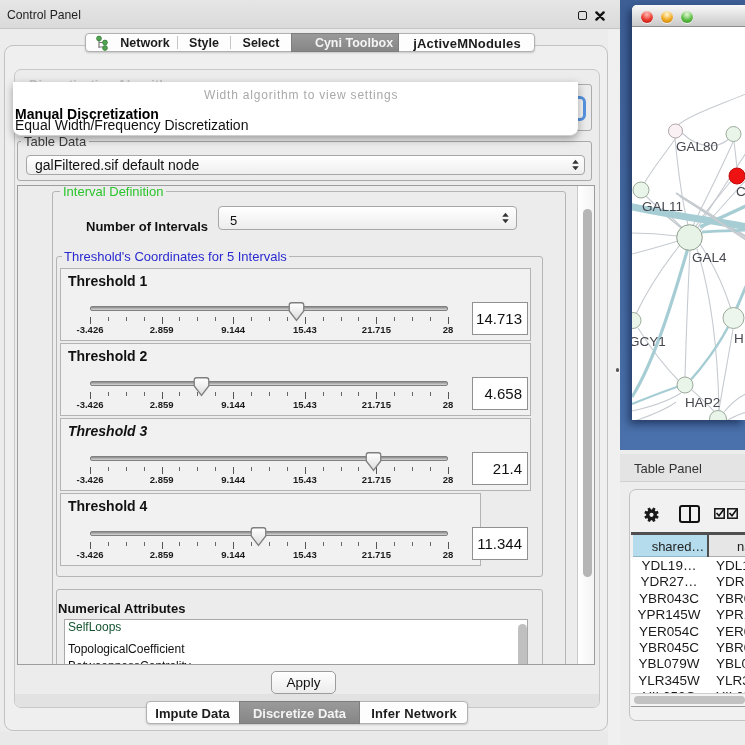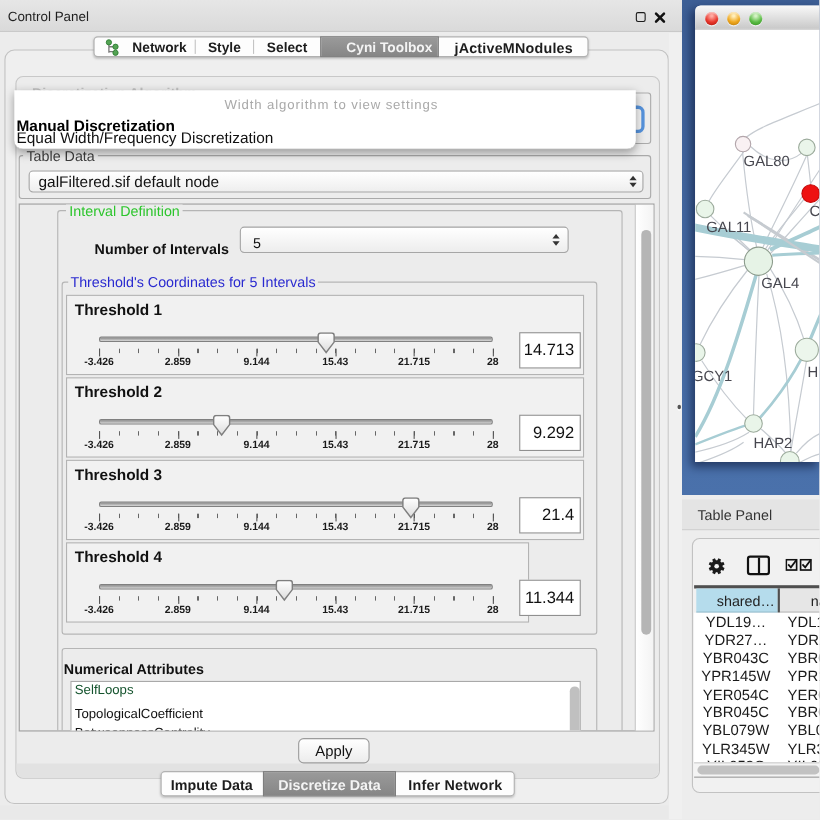--- a/index.html
+++ b/index.html
@@ -123,24 +123,24 @@
         <div class="abs b" style="left:362px;top:55px;width:50px;text-align:center;font-size:9.5px;color:#1a1a1a;">28</div>
       <svg class="abs" style="left:131.5px;top:33px;" width="17" height="20" viewBox="0 0 17 20">
           <path d="M3.5 0.75 H13.5 Q15.75 0.75 15.75 3 V9 L8.5 18.5 L1.25 9 V3 Q1.25 0.75 3.5 0.75 Z" fill="url(#tg1)" stroke="#7f7f7f" stroke-width="1.3"></path>
           <defs>
             <linearGradient id="tg1" x1="0" y1="0" x2="0" y2="1">
               <stop offset="0" stop-color="#ffffff"></stop>
               <stop offset="1" stop-color="#dcdcdc"></stop>
             </linearGradient>
           </defs>
         </svg>
-      <div class="abs" style="left:411px;top:33px;width:56px;height:33px;background:#fff;border:1.5px solid #909090;font-size:15px;color:#111;text-align:right;line-height:31px;padding-right:5px;">9.292</div>
+      <div class="abs" style="left:411px;top:33px;width:56px;height:33px;background:#fff;border:1.5px solid #909090;font-size:15px;color:#111;text-align:right;line-height:31px;padding-right:5px;">4.658</div>
     </div>
     <div class="abs" style="left:42px;top:232px;width:471px;height:73px;background:#f1f1f1;border:1px solid #b3b3b3;">
-      <div class="abs b" style="left:7px;top:3.5px;font-size:14px;color:#111;">Threshold 3</div>
+      <div class="abs b" style="left:7px;top:3.5px;font-size:14px;color:#111;font-style:italic;">Threshold 3</div>
       <div class="abs" style="left:29px;top:37px;width:358px;height:5px;background:linear-gradient(#8a8a8a,#d8d8d8);border:1px solid #808080;border-radius:2px;"></div>
       <div class="abs" style="left:29px;top:48px;width:359px;height:4px;background:repeating-linear-gradient(90deg,#666 0px,#666 1px,transparent 1px,transparent 17.9px);"></div>
       <div class="abs" style="left:29px;top:48px;width:1px;height:7px;background:#555;"></div>
         <div class="abs" style="left:100.6px;top:48px;width:1px;height:7px;background:#555;"></div>
         <div class="abs" style="left:172.2px;top:48px;width:1px;height:7px;background:#555;"></div>
         <div class="abs" style="left:243.8px;top:48px;width:1px;height:7px;background:#555;"></div>
         <div class="abs" style="left:315.4px;top:48px;width:1px;height:7px;background:#555;"></div>
         <div class="abs" style="left:387px;top:48px;width:1px;height:7px;background:#555;"></div>
       <div class="abs b" style="left:4px;top:55px;width:50px;text-align:center;font-size:9.5px;color:#1a1a1a;">-3.426</div>
         <div class="abs b" style="left:75.6px;top:55px;width:50px;text-align:center;font-size:9.5px;color:#1a1a1a;">2.859</div>

